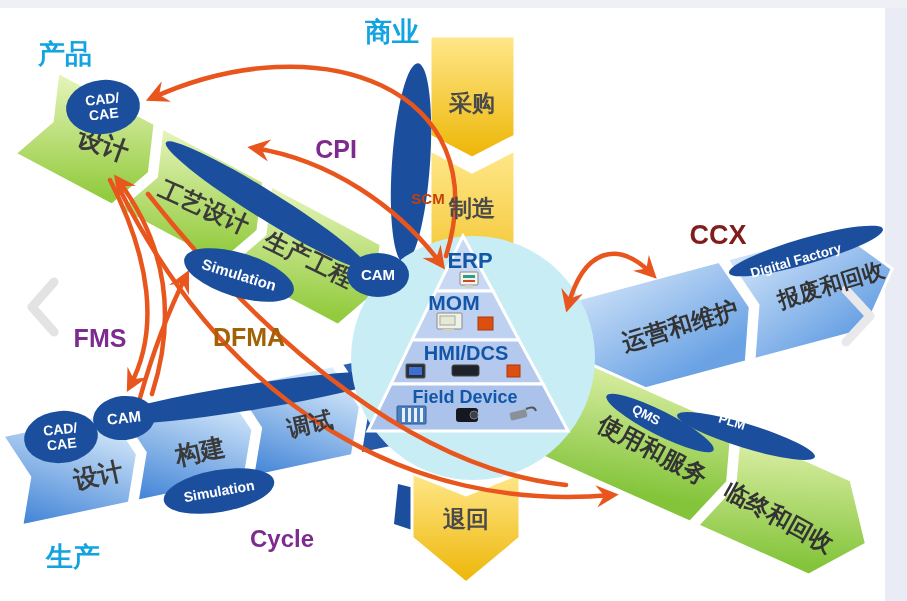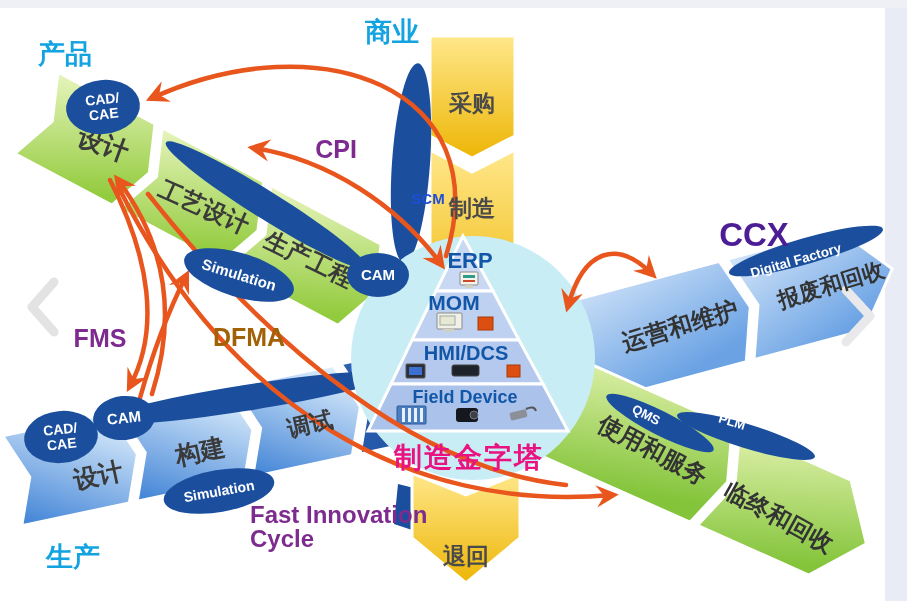--- a/index.html
+++ b/index.html
@@ -148,51 +148,49 @@
   <polyline points="846,282 870,308 846,334" stroke="#e9e9ec" stroke-width="9" fill="none" stroke-linecap="round" stroke-linejoin="round" class="nav"></polyline>
 </svg>
 
 <div class="lbl" style="left:65px;top:46px;font-size:27px;color:#12a3e0">产品</div>
 <div class="lbl" style="left:392px;top:24px;font-size:27px;color:#12a3e0">商业</div>
 <div class="lbl" style="left:73px;top:549px;font-size:27px;color:#12a3e0">生产</div>
 
 <div class="lbl" style="left:336px;top:141px;font-size:25px;color:#7d2b8f">CPI</div>
 <div class="lbl" style="left:100px;top:330px;font-size:25px;color:#7d2b8f">FMS</div>
 <div class="lbl" style="left:249px;top:329px;font-size:25px;color:#a16207">DFMA</div>
-<div class="lbl" style="left:754px;top:227px;font-size:33px;color:#4c1d95">CCX</div>
-<div class="lbl anchor-left" style="left:250px;top:494px;font-size:24px;color:#7d2b8f">Fast Innovation</div>
+<div class="lbl" style="left:718px;top:227px;font-size:27px;color:#7f1d1d">CCX</div>
 <div class="lbl anchor-left" style="left:250px;top:518px;font-size:24px;color:#7d2b8f">Cycle</div>
 
 <div class="lbl" style="left:103px;top:137px;font-size:26px;color:#3a3a3a;--r:20deg">设计</div>
 <div class="lbl" style="left:204px;top:199px;font-size:24px;color:#3a3a3a;--r:24deg">工艺设计</div>
 <div class="lbl" style="left:309px;top:251px;font-size:24px;color:#3a3a3a;--r:26deg">生产工程</div>
 
 <div class="lbl" style="left:472px;top:95px;font-size:23px;color:#4a4a4a">采购</div>
 <div class="lbl" style="left:472px;top:200px;font-size:23px;color:#4a4a4a">制造</div>
-<div class="lbl" style="left:466px;top:548px;font-size:23px;color:#4a4a4a">退回</div>
-<div class="lbl" style="left:428px;top:191px;font-size:15px;color:#1d4ed8">SCM</div>
+<div class="lbl" style="left:466px;top:511px;font-size:23px;color:#4a4a4a">退回</div>
+<div class="lbl" style="left:428px;top:191px;font-size:15px;color:#c2410c">SCM</div>
 
 <div class="lbl" style="left:680px;top:318px;font-size:24px;color:#333;--r:-17deg">运营和维护</div>
 <div class="lbl" style="left:831px;top:277px;font-size:22px;color:#333;--r:-17deg">报废和回收</div>
 <div class="lbl" style="left:796px;top:253px;font-size:13.5px;color:#fff;--r:-16deg">Digital Factory</div>
 
 <div class="lbl" style="left:653px;top:442px;font-size:24px;color:#333;--r:28deg">使用和服务</div>
 <div class="lbl" style="left:779px;top:509px;font-size:24px;color:#333;--r:29deg">临终和回收</div>
 <div class="lbl" style="left:646px;top:407px;font-size:13px;color:#fff;--r:27deg">QMS</div>
 <div class="lbl" style="left:732px;top:414px;font-size:13px;color:#fff;--r:17deg">PLM</div>
 
 <div class="lbl" style="left:98px;top:467px;font-size:25px;color:#3a3a3a;--r:-12deg">设计</div>
 <div class="lbl" style="left:200px;top:443px;font-size:25px;color:#3a3a3a;--r:-12deg">构建</div>
 <div class="lbl" style="left:310px;top:416px;font-size:23px;color:#3a3a3a;--r:-13deg">调试</div>
 
 <div class="lbl" style="left:470px;top:253px;font-size:22px;color:#1256a8">ERP</div>
 <div class="lbl" style="left:454px;top:295px;font-size:21px;color:#1256a8">MOM</div>
 <div class="lbl" style="left:466px;top:345px;font-size:20px;color:#1256a8">HMI/DCS</div>
 <div class="lbl" style="left:465px;top:389px;font-size:18px;color:#1256a8">Field Device</div>
-<div class="lbl" style="left:469px;top:450px;font-size:28px;color:#ea1280;letter-spacing:2px">制造金字塔</div>
 
 <div class="badge" style="left:103px;top:99px;width:74px;height:54px;font-size:14px;--r:-6deg">
   <span>CAD/</span>
   <span>CAE</span>
 </div>
 <div class="badge" style="left:239px;top:267px;width:114px;height:44px;font-size:15px;--r:17deg">Simulation</div>
 <div class="badge" style="left:378px;top:267px;width:62px;height:44px;font-size:15px">CAM</div>
 
 <div class="badge" style="left:61px;top:429px;width:74px;height:52px;font-size:14px;--r:-6deg">
   <span>CAD/</span>

